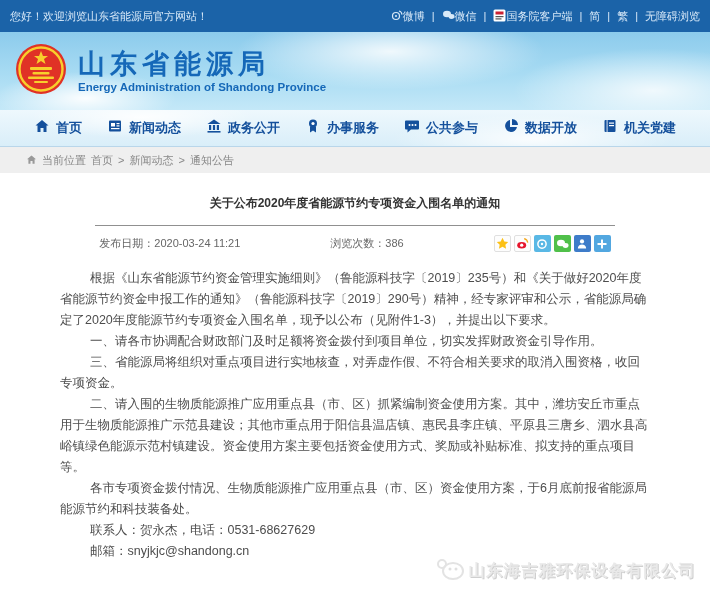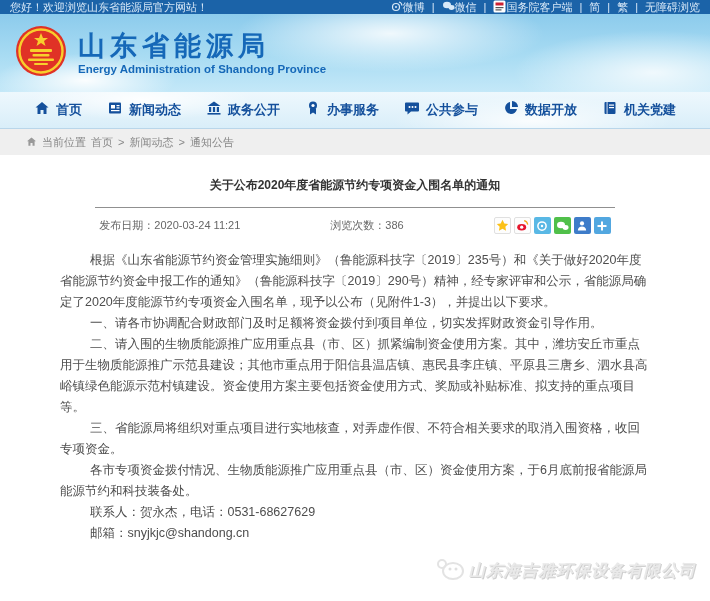--- a/index.html
+++ b/index.html
@@ -1,21 +1,21 @@
 <!DOCTYPE html>
 <html><head>
 <meta charset="utf-8">
 <style>
   * { margin:0; padding:0; box-sizing:border-box; }
   html,body { background:#fff; }
   body { font-family:"Liberation Sans","DejaVu Sans",sans-serif; }
   #app { width:710px; height:601px; position:relative; overflow:hidden; background:#fff; }
 
   
-  .topbar { height:14px; background:#1b63a8; color:#d8e9f8; font-size:11px;
+  .topbar { height:32px; background:#1b63a8; color:#d8e9f8; font-size:11px;
             display:flex; align-items:center; justify-content:space-between; padding:0 10px; }
   .topbar-right { display:flex; align-items:center; gap:7px; }
   .topbar a, .topbar span { color:#d8e9f8; text-decoration:none; white-space:nowrap; }
   .top-link { display:flex; align-items:center; gap:0; cursor:pointer; }
   .top-sep { color:#7fa9d0; }
   .mini-ico { display:inline-block; }
 
   
   .masthead { height:78px; position:relative;
     background:
@@ -67,21 +67,21 @@
   .si-renren { background:#3e7cc9; }
   .si-more   { background:#52a7e0; }
 
   .art-body { margin-top:16px; font-size:12.5px; color:#4d4d4d; line-height:21px; }
   .art-body p { margin:0; }
   .art-body p.indent { text-indent:2.4em; }
 
   
   .watermark { position:absolute; right:14px; bottom:16px; display:flex; align-items:center; gap:4px; }
   .watermark .wm-text { font-size:16.5px; font-weight:bold; color:#e9e9e9;
-      text-shadow:1px 1px 0 #cfcfcf; letter-spacing:1px; white-space:nowrap;font-style:italic; }
+      text-shadow:1px 1px 0 #cfcfcf; letter-spacing:1px; white-space:nowrap; }
 </style>
 </head>
 <body>
 
 <div id="app">
 
   <div class="topbar">
     <span>您好！欢迎浏览山东省能源局官方网站！</span>
     <div class="topbar-right">
       <a class="top-link">
@@ -262,22 +262,22 @@
               <rect x="6.7" y="2" width="2.6" height="12"></rect>
               <rect x="2" y="6.7" width="12" height="2.6"></rect>
             </svg>
           </span>
       </span>
     </div>
 
     <div class="art-body">
       <p class="indent">根据《山东省能源节约资金管理实施细则》（鲁能源科技字〔2019〕235号）和《关于做好2020年度省能源节约资金申报工作的通知》（鲁能源科技字〔2019〕290号）精神，经专家评审和公示，省能源局确定了2020年度能源节约专项资金入围名单，现予以公布（见附件1-3），并提出以下要求。</p>
       <p class="indent">一、请各市协调配合财政部门及时足额将资金拨付到项目单位，切实发挥财政资金引导作用。</p>
+      <p class="indent">三、省能源局将组织对重点项目进行实地核查，对弄虚作假、不符合相关要求的取消入围资格，收回专项资金。</p>
       <p class="indent">二、请入围的生物质能源推广应用重点县（市、区）抓紧编制资金使用方案。其中，潍坊安丘市重点用于生物质能源推广示范县建设；其他市重点用于阳信县温店镇、惠民县李庄镇、平原县三唐乡、泗水县高峪镇绿色能源示范村镇建设。资金使用方案主要包括资金使用方式、奖励或补贴标准、拟支持的重点项目等。</p>
-      <p class="indent">三、省能源局将组织对重点项目进行实地核查，对弄虚作假、不符合相关要求的取消入围资格，收回专项资金。</p>
       <p class="indent">各市专项资金拨付情况、生物质能源推广应用重点县（市、区）资金使用方案，于6月底前报省能源局能源节约和科技装备处。</p>
       <p class="indent">联系人：贺永杰，电话：0531-68627629</p>
       <p class="indent">邮箱：snyjkjc@shandong.cn</p>
     </div>
 
   </div>
 
   <div class="watermark">
     <span>
       <svg width="30" height="24" viewBox="0 0 30 24">

